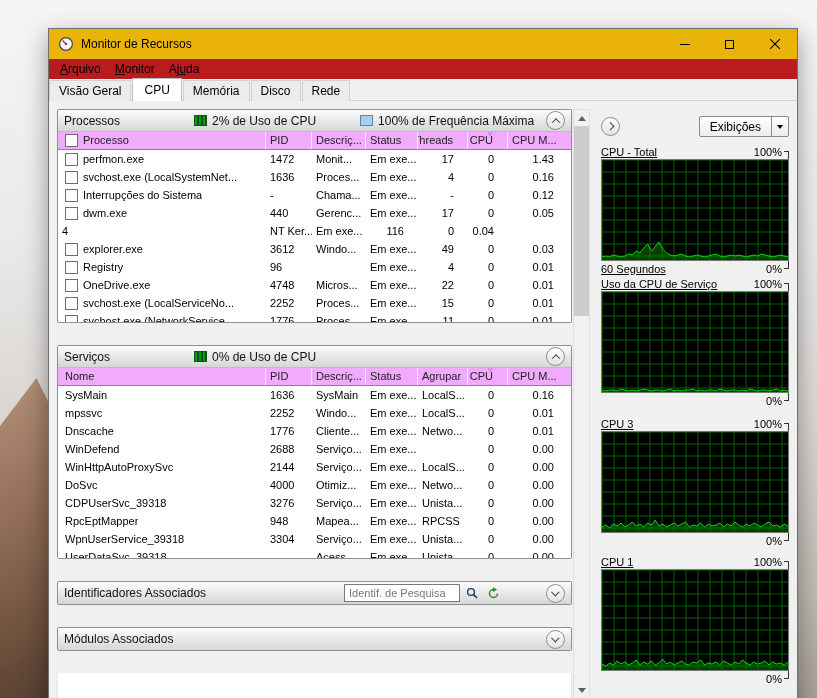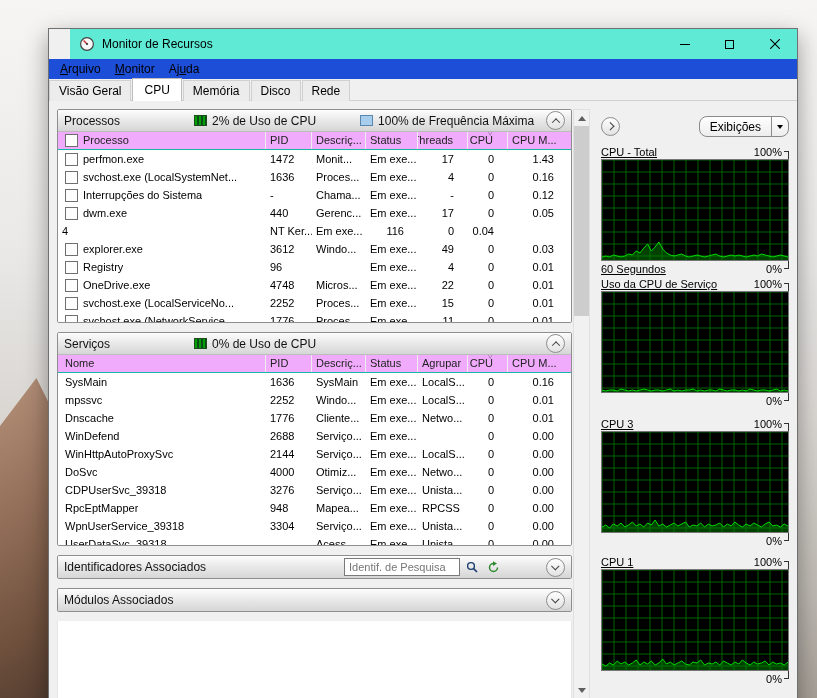--- a/index.html
+++ b/index.html
@@ -4,48 +4,48 @@
 <style>
   html,body{margin:0;padding:0;}
   body{width:817px;height:698px;position:relative;overflow:hidden;font-family:"Liberation Sans",sans-serif;
        background:linear-gradient(180deg,#f6f5f4 0%,#eae9e7 35%,#d9d6d2 60%,#beb9b2 85%,#a69f96 100%);}
   .rock{position:absolute;left:0;bottom:0;width:130px;height:320px;
         background:linear-gradient(150deg,#b5917a 0%,#94705a 35%,#6d4f3c 70%,#46332a 100%);
         clip-path:polygon(0 15%,28% 0,55% 22%,100% 52%,100% 100%,0 100%);}
   .window{position:absolute;left:48px;top:28px;width:750px;height:680px;background:#f0f0f0;
           border:1px solid #707070;box-shadow:0 8px 22px rgba(0,0,0,.38);box-sizing:border-box;}
   
-  .titlebar{height:30px;background:#5eead4;display:flex;align-items:center;margin-left:21px;}
+  .titlebar{height:30px;background:#eab308;display:flex;align-items:center;}
   .app-icon{margin:0 7px 0 9px;display:flex;}
   .title{font-size:12px;color:#000;flex:1;white-space:nowrap;}
   .winbtns{display:flex;height:30px;}
   .wbtn{width:45px;height:30px;display:flex;align-items:center;justify-content:center;}
   .ic-min{width:10px;height:1px;background:#000;display:block;}
   .ic-max{width:9px;height:9px;border:1px solid #000;display:block;box-sizing:border-box;}
   
-  .menubar{height:20px;background:#1d4ed8;display:flex;align-items:center;padding-left:4px;font-size:12px;}
+  .menubar{height:20px;background:#b91c1c;display:flex;align-items:center;padding-left:4px;font-size:12px;}
   .menu-item{padding:2px 7px;color:#000;white-space:nowrap;}
   .u{text-decoration:underline;}
   .tabbar{height:22px;background:#f0f0f0;display:flex;align-items:flex-end;border-bottom:1px solid #d0d0d0;box-sizing:border-box;}
   .tab{font-size:12px;padding:3px 9px;border:1px solid #d0d0d0;border-bottom:none;background:#ececec;margin-right:1px;position:relative;bottom:-1px;white-space:nowrap;}
   .tab.active{background:#fff;padding:4px 11px;z-index:2;border-color:#bdbdbd;}
   
   .content{position:absolute;left:0;right:0;top:72px;bottom:0;background:#f0f0f0;display:flex;
            padding:8px 8px 0 8px;box-sizing:border-box;}
   .leftcol{width:516px;display:flex;flex-direction:column;}
   .vscroll{width:17px;background:#f1f1f1;border:1px solid #e0e0e0;box-sizing:border-box;display:flex;
            flex-direction:column;align-items:center;margin-left:1px;margin-bottom:8px;}
   .sbtn{width:15px;height:16px;display:flex;align-items:center;justify-content:center;}
   .tri-up{width:0;height:0;border-left:4px solid transparent;border-right:4px solid transparent;border-bottom:5px solid #5f5f5f;}
   .tri-down{width:0;height:0;border-left:4px solid transparent;border-right:4px solid transparent;border-top:5px solid #5f5f5f;}
   .sthumb{width:15px;height:190px;background:#cdcdcd;}
   .sfill{flex:1;}
   .rightcol{flex:1;margin-left:4px;display:flex;flex-direction:column;}
   
-  .panel{background:#fff;border:1px solid #8e8e8e;border-radius:2px;margin-bottom:9px;box-sizing:border-box;overflow:hidden;}
+  .panel{background:#fff;border:1px solid #8e8e8e;border-radius:2px;margin-bottom:22px;box-sizing:border-box;overflow:hidden;}
   .panel-header{height:21px;background:linear-gradient(#fdfdfd,#eaeaea 45%,#d6d6d6);border-bottom:1px solid #bcbcbc;
                 display:flex;align-items:center;font-size:12px;color:#111;padding:0 6px;}
   .ph-title{min-width:130px;white-space:nowrap;}
   .meter-group{display:flex;align-items:center;gap:5px;white-space:nowrap;}
   .meter-green{width:13px;height:11px;border:1px solid #1d4d1d;box-sizing:border-box;
                background:repeating-linear-gradient(90deg,#00a000 0 2px,#0a4d1a 2px 4px);}
   .meter-blue{width:13px;height:11px;border:1px solid #5a87ad;background:#a9cdec;box-sizing:border-box;margin-left:44px;}
   .chv{width:17px;height:17px;border-radius:50%;border:1px solid #8c8c8c;background:linear-gradient(#ffffff,#e2e2e2);
        display:flex;align-items:center;justify-content:center;margin-left:auto;flex:none;}
   .chev{width:5px;height:5px;border-top:1px solid #404040;border-right:1px solid #404040;display:block;}
@@ -70,21 +70,21 @@
   .nm{overflow:hidden;white-space:nowrap;}
   
   .search-group{display:flex;align-items:center;margin-left:auto;}
   .search-input{width:116px;height:18px;border:1px solid #7a7a7a;font-size:11px;padding:0 4px;box-sizing:border-box;color:#000;background:#fff;}
   .search-input::placeholder{color:#767676;}
   .icon-btn{width:18px;height:17px;display:flex;align-items:center;justify-content:center;margin-left:3px;}
   .gap-chv{margin-left:44px;}
   .left-fill{flex:1;background:#fff;margin-bottom:8px;border:1px solid #e6e6e6;border-top:none;}
   
   .rtoolbar{display:flex;align-items:center;margin:6px 0 0 7px;height:23px;}
-  .views{display:flex;margin-left:auto;border:1px solid #8a8a8a;background:linear-gradient(#fefefe,#ededed);height:21px;border-radius:8px;box-sizing:border-box;}
+  .views{display:flex;margin-left:auto;border:1px solid #8a8a8a;background:linear-gradient(#fefefe,#ededed);height:21px;border-radius:2px;box-sizing:border-box;}
   .views-main{padding:0 10px;font-size:12px;display:flex;align-items:center;}
   .views-arrow{width:16px;border-left:1px solid #8a8a8a;display:flex;align-items:center;justify-content:center;}
   .tri-dd{width:0;height:0;border-left:3.5px solid transparent;border-right:3.5px solid transparent;border-top:4px solid #000;}
   .gblock{margin-left:7px;}
   .gb1{margin-top:6px;} .gb3{margin-top:8px;} .gb4{margin-top:6px;}
   .ghead,.gfoot{display:flex;align-items:center;height:15px;font-size:11px;color:#000;}
   .gtitle,.gfl{flex:1;white-space:nowrap;text-decoration:underline;}
   .brt{width:4px;height:7px;border-top:1px solid #333;border-right:1px solid #333;margin-left:2px;margin-top:7px;flex:none;}
   .brb{width:4px;height:7px;border-bottom:1px solid #333;border-right:1px solid #333;margin-left:2px;margin-bottom:7px;flex:none;}
   .gsvg{display:block;border:1px solid #757575;background:#000;}

